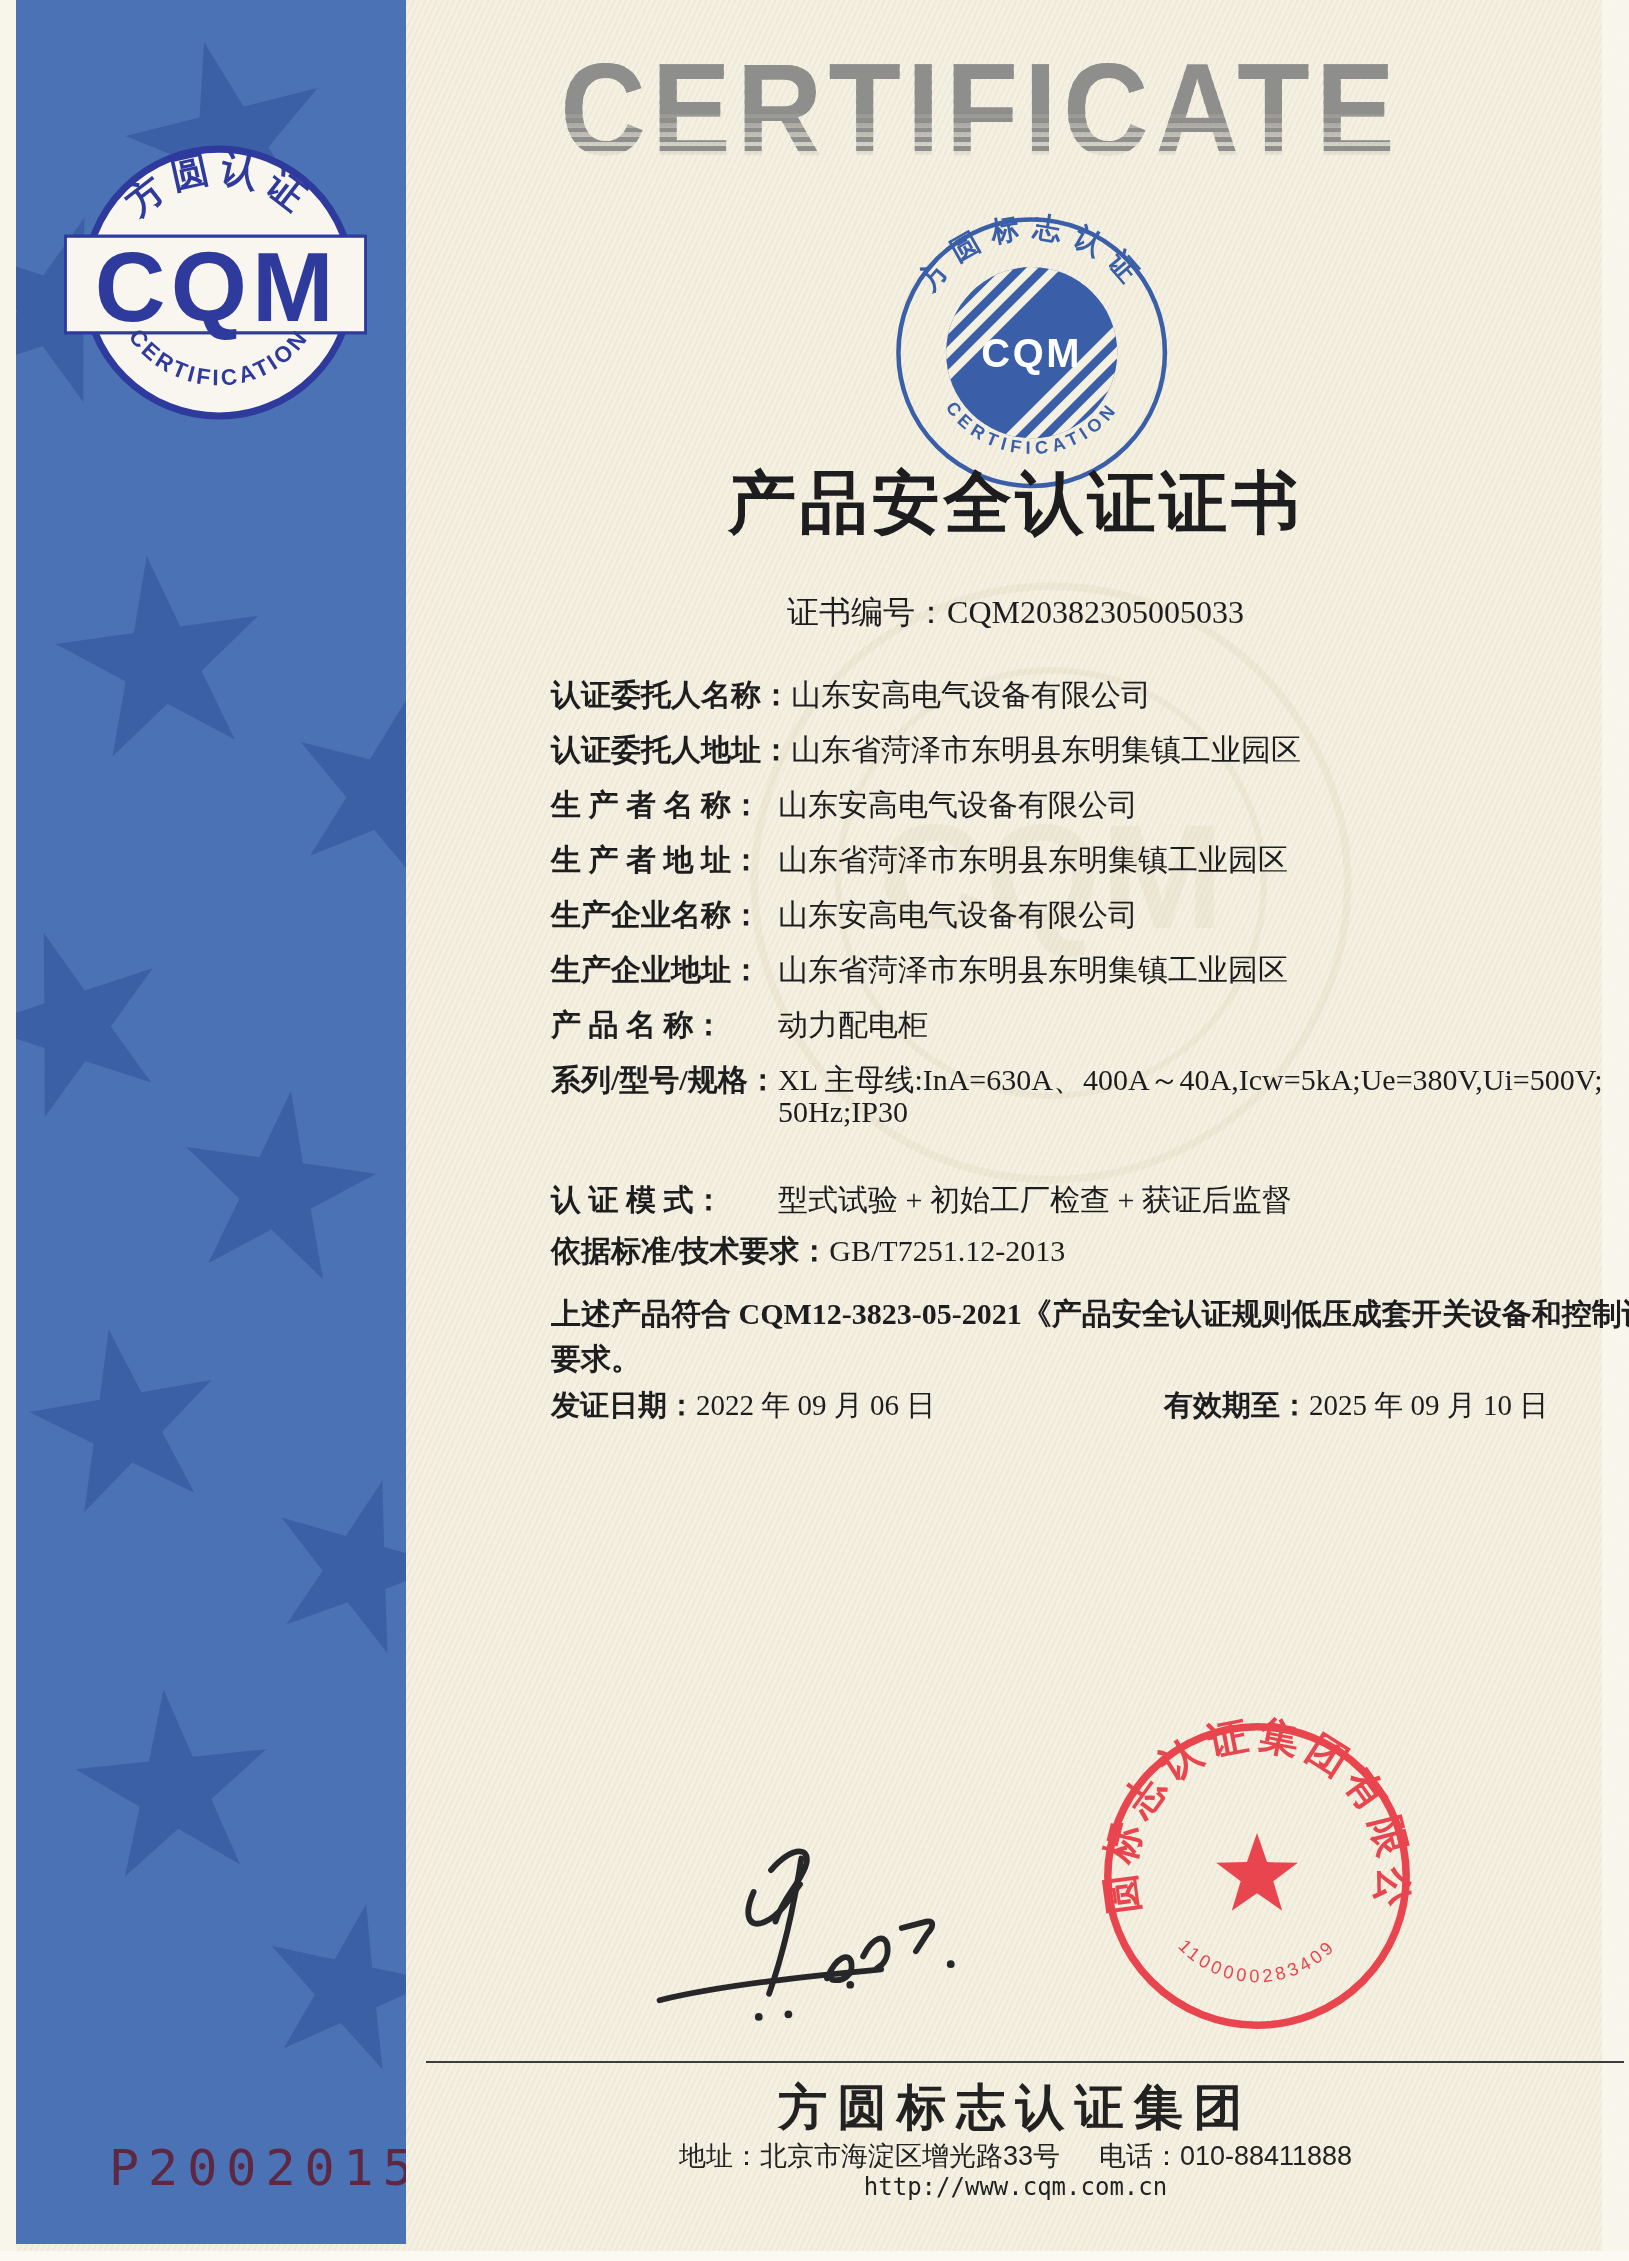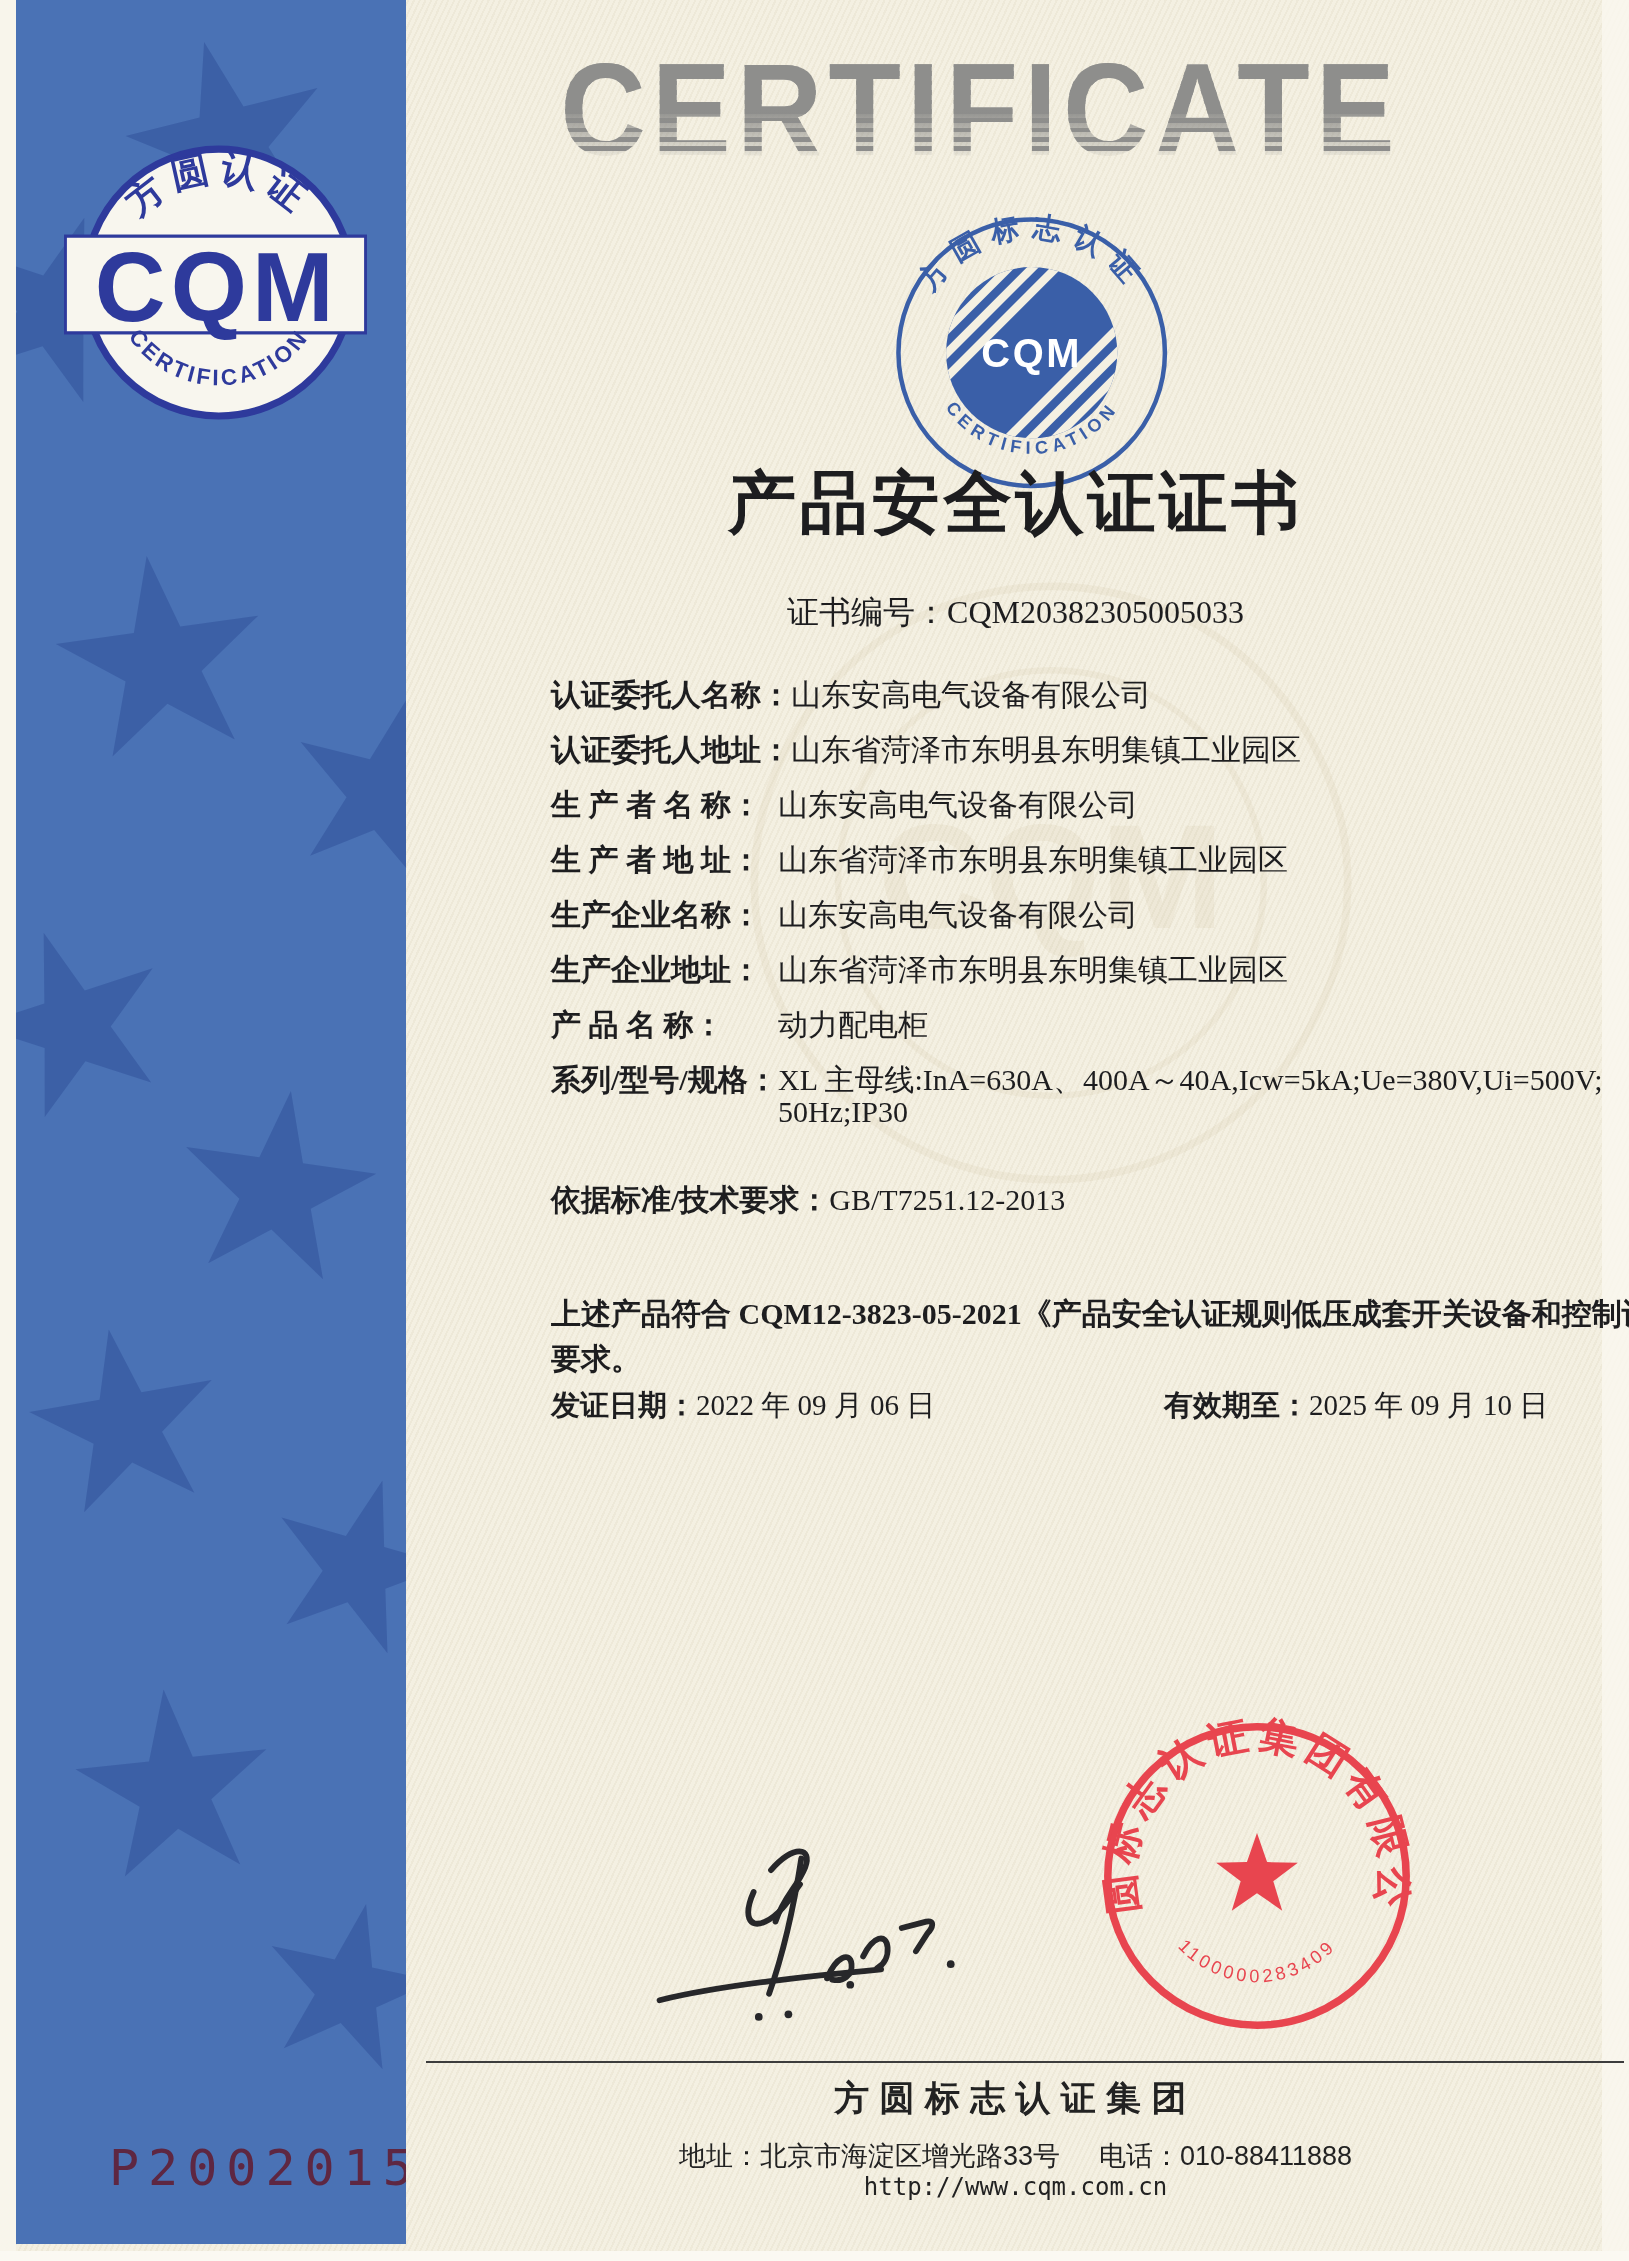--- a/index.html
+++ b/index.html
@@ -57,21 +57,21 @@
   .date-expiry{position:absolute;left:613px;top:0;white-space:nowrap;}
   .notes{position:absolute;left:551px;top:1429px;width:1070px;font-size:28px;line-height:46px;color:var(--ink);}
   .notes .note{white-space:nowrap;}
 
   .signature{position:absolute;left:600px;top:1825px;}
   .stamp{position:absolute;left:1096px;top:1715px;}
 
   
   .rule{position:absolute;left:426px;top:2061px;width:1198px;height:1.9px;background:#3c3c3c;}
   .footer-org{position:absolute;left:406px;top:2075px;width:1219px;text-align:center;
-    font-size:35px;font-weight:700;letter-spacing:10.3px;color:#222;white-space:nowrap;}
+    font-size:49px;font-weight:700;letter-spacing:10.3px;color:#222;white-space:nowrap;}
   .footer-contact{position:absolute;left:406px;top:2138px;width:1219px;text-align:center;
     font-family:"Liberation Sans",sans-serif;font-size:27px;color:#222;white-space:nowrap;}
   .footer-contact .gap{display:inline-block;width:39px;}
   .footer-web{position:absolute;left:406px;top:2173px;width:1219px;text-align:center;
     font-family:"DejaVu Sans Mono",monospace;font-size:24px;color:#222;}
 
   svg text{font-family:"Liberation Serif",serif;}
   .sans-t{font-family:"Liberation Sans",sans-serif;}
 </style>
 </head>
@@ -179,20 +179,24 @@
       <span class="val"><span>山东省菏泽市东明县东明集镇工业园区</span></span>
     </div>
       <div class="frow">
       <span class="lbl">产 品 名 称：</span>
       <span class="val"><span>动力配电柜</span></span>
     </div>
       <div class="frow" style="margin-bottom: 56px;">
       <span class="lbl">系列/型号/规格：</span>
       <span class="val"><span>XL 主母线:InA=630A、400A～40A,Icw=5kA;Ue=380V,Ui=500V;</span><span class="v2">50Hz;IP30</span></span>
     </div>
+      <div class="frow" style="margin-bottom: 19.3px;">
+      <span class="lbl">认 证 模 式：</span>
+      <span class="val"><span>型式试验 + 初始工厂检查 + 获证后监督</span></span>
+    </div>
       <div class="frow">
       <span class="lbl">依据标准/技术要求：</span>
       <span class="val"><span>GB/T7251.12-2013</span></span>
     </div>
     </div>
 
   <div class="compliance">
     <div>上述产品符合 CQM12-3823-05-2021《产品安全认证规则低压成套开关设备和控制设备》的</div>
     <div>要求。</div>
   </div>

